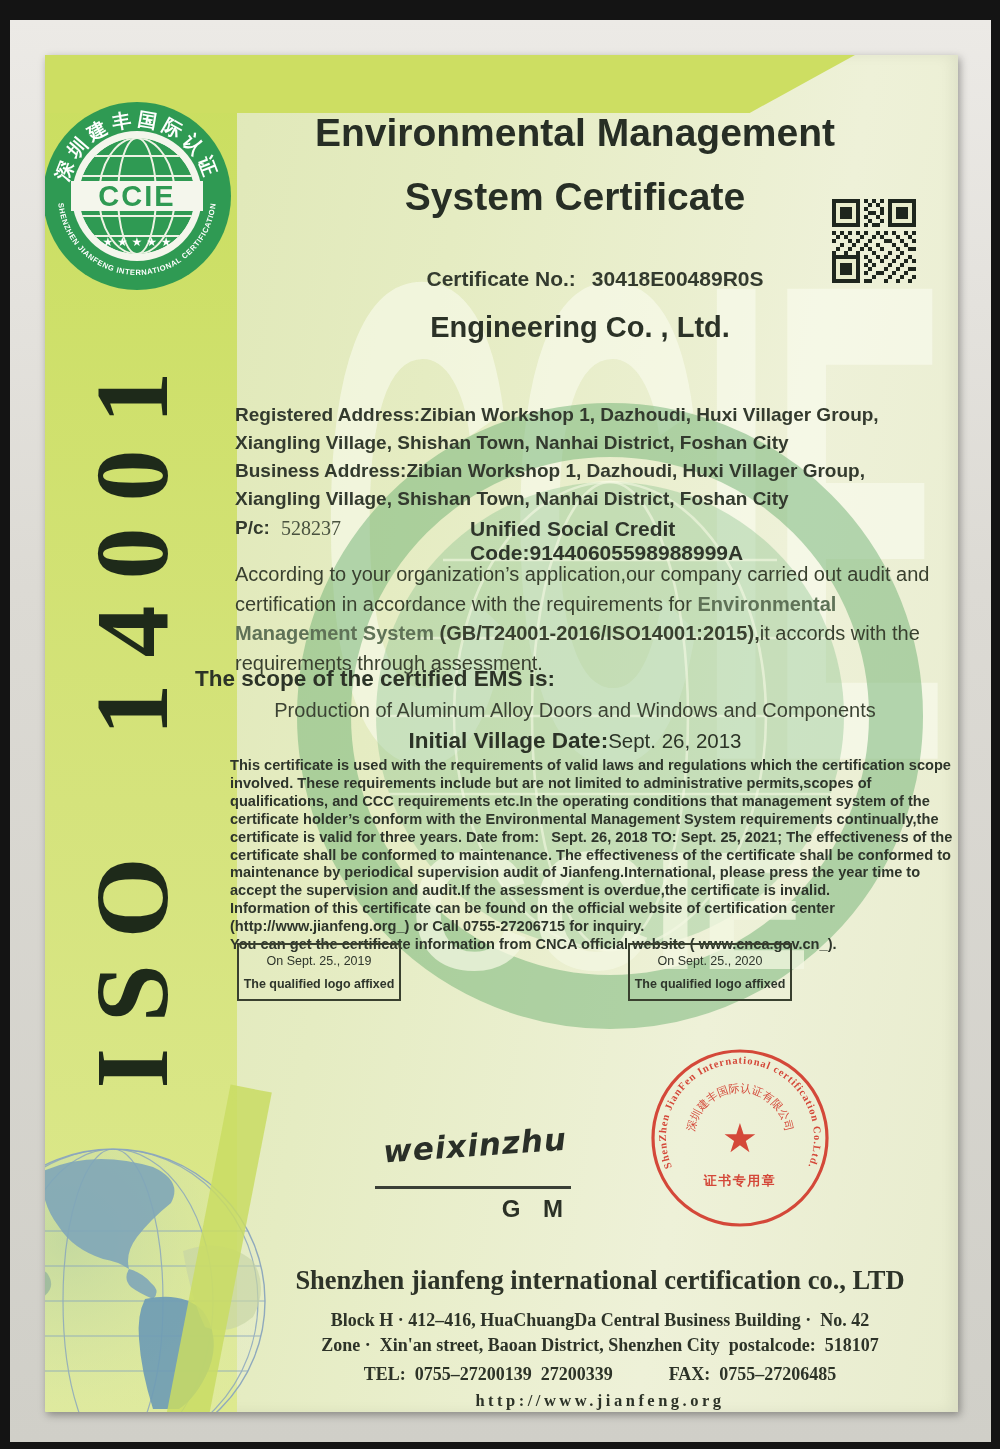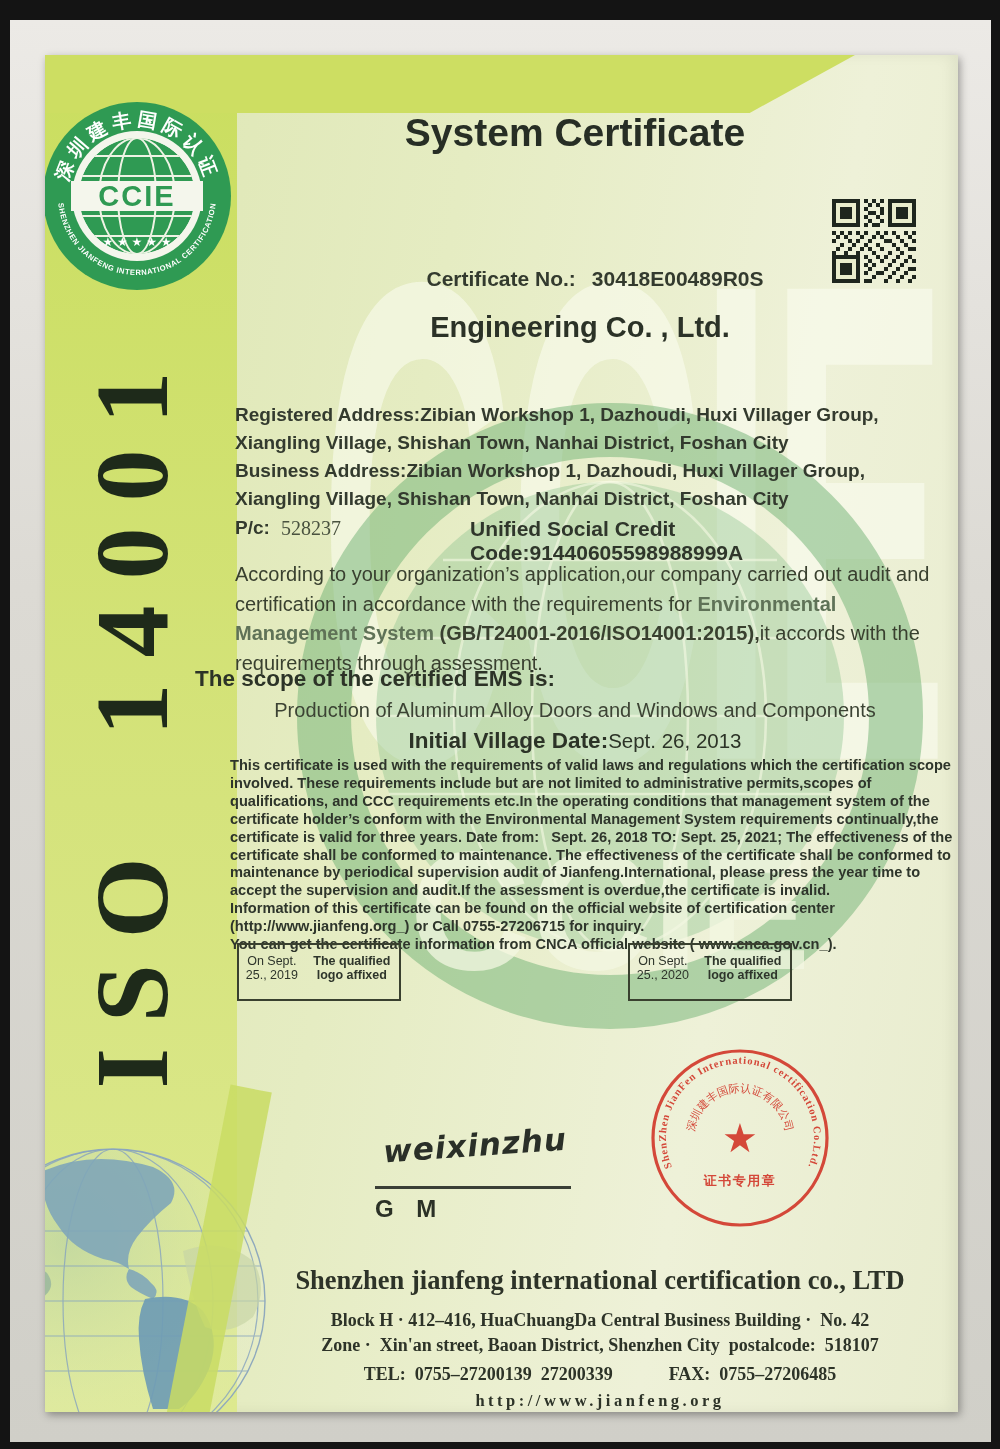--- a/index.html
+++ b/index.html
@@ -54,31 +54,31 @@
   .scopetext{position:absolute;left:150px;top:644px;width:760px;z-index:4;text-align:center;
         font-size:20px;color:#3c4334;}
   .issued{position:absolute;left:150px;top:673px;width:760px;z-index:4;text-align:center;color:#2c3327;}
   .issued .lab{font-size:22.5px;font-weight:bold;}
   .issued .val{font-size:20.5px;font-weight:500;}
   .fine{position:absolute;left:185px;top:702px;width:724px;z-index:4;font-size:14.6px;
         line-height:17.9px;font-weight:600;color:#2e352b;}
   .fine p{margin:0;}
   .fine .hl{font-weight:800;}
   .qbox{position:absolute;width:164px;height:58px;border:2px solid #39402f;z-index:4;
-        display:flex;flex-direction:row;justify-content:space-between;padding:9px 0 8px 0;
+        display:flex;flex-direction:column;justify-content:space-between;padding:9px 0 8px 0;
         box-sizing:border-box;text-align:center;color:#2e352b;}
   .qbox .d{font-size:12.5px;font-weight:500;}
   .qbox .c{font-size:12.5px;font-weight:700;}
   .qb1{left:192px;top:888px;}
   .qb2{left:583px;top:888px;}
   .sig-name{position:absolute;left:330px;top:1072px;width:200px;z-index:5;text-align:center;
         font-family:"DejaVu Sans",sans-serif;font-style:italic;font-weight:bold;font-size:31px;
         transform:rotate(-4deg);color:#2a2f28;letter-spacing:1px;}
   .sig-line{position:absolute;left:330px;top:1131px;width:196px;border-top:3px solid #3a3f36;z-index:5;}
-  .sig-title{position:absolute;left:330px;top:1140px;width:196px;z-index:5;text-align:left;
+  .sig-title{position:absolute;left:330px;top:1140px;width:196px;z-index:5;text-align:right;
         font-size:24px;font-weight:bold;letter-spacing:8px;color:#2b3126;}
   .seal{position:absolute;left:595px;top:983px;z-index:6;opacity:.92;}
   .footer{position:absolute;left:145px;top:1210px;width:820px;z-index:4;text-align:center;
         font-family:"Liberation Serif",serif;font-weight:bold;color:#2d3328;}
   .footer .co{font-size:26.5px;}
   .footer .a1{margin-top:14px;font-size:18px;}
   .footer .a2{margin-top:4px;font-size:18px;}
   .footer .tf{margin-top:8px;font-size:18px;}
   .footer .tf .fax{margin-left:56px;}
   .footer .web{margin-top:6px;font-size:16.5px;letter-spacing:3.5px;}
@@ -173,20 +173,21 @@
         <textPath href="#lbot" startOffset="50%" text-anchor="middle">SHENZHEN JIANFENG INTERNATIONAL CERTIFICATION</textPath>
       </text>
       <rect x="30" y="81" width="132" height="30" fill="#f4f6ec"></rect>
       <text x="96" y="106" text-anchor="middle" font-size="29" font-weight="800" letter-spacing="2" fill="#2f9a53" font-family="Liberation Sans, sans-serif">CCIE</text>
       <text x="96" y="146" text-anchor="middle" font-size="12" fill="#ffffff" font-family="DejaVu Sans, sans-serif">★ ★ ★ ★ ★</text>
     </svg>
 
     <div class="iso-side">ISO 14001</div>
 
     <div class="title">
+      <div>Environmental Management</div>
       <div>System Certificate</div>
     </div>
 
     <div class="certno">
       <span>Certificate No.:</span><span class="val">30418E00489R0S</span>
     </div>
 
     <svg class="qr" width="88" height="88" viewBox="-2 -2 88 88">
       <g fill="#1e261e">
         <path d="M0 0h28v28H0z"></path>

